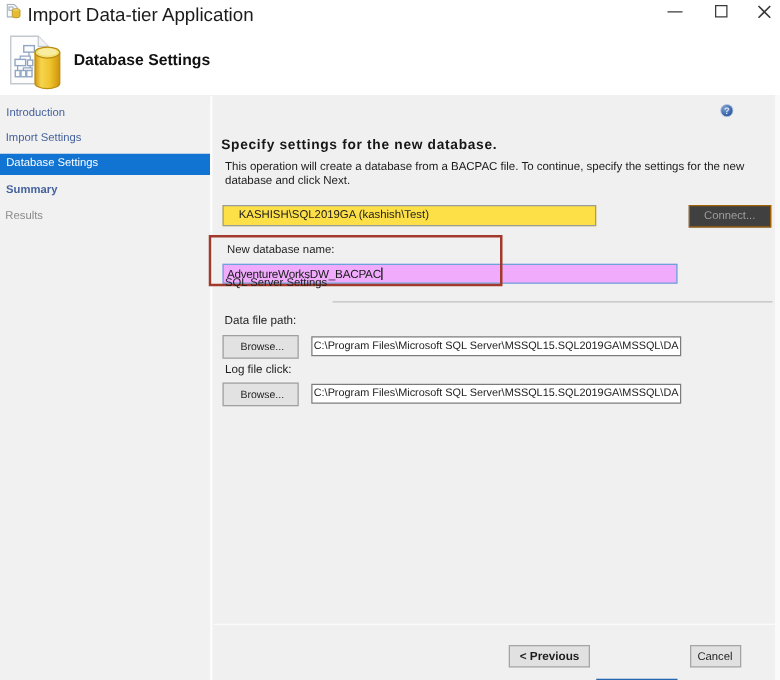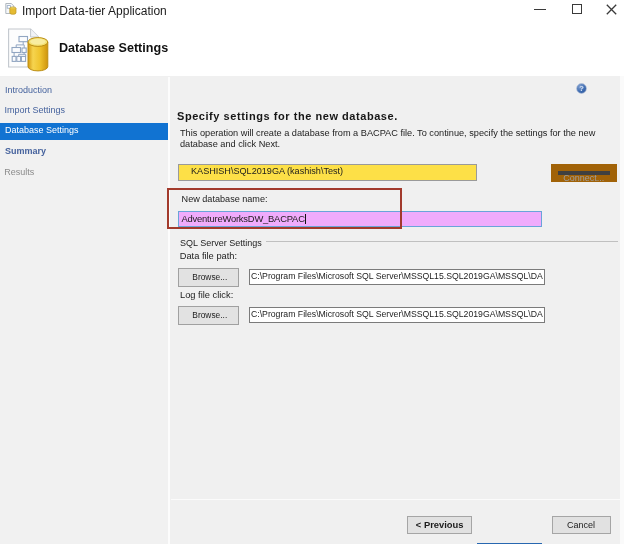--- a/index.html
+++ b/index.html
@@ -11,21 +11,21 @@
 </style>
 </head>
 <body>
 
 <svg class="abs" style="left:5px;top:3px;" width="12" height="12" viewBox="0 0 12 12">
   <path d="M0.8 0.5 h5.4 l2.6 2.4 v7.6 h-8 z" fill="#f6f8fa" stroke="#a8b0b8" stroke-width="0.9"></path>
   <rect x="2.2" y="2.6" width="3.2" height="2.6" fill="#fff" stroke="#93a7c4" stroke-width="0.8"></rect>
   <ellipse cx="7.9" cy="5.3" rx="3.1" ry="1.4" fill="#f3dd6e" stroke="#b9952a" stroke-width="0.7"></ellipse>
   <path d="M4.8 5.3 v4.6 a3.1 1.4 0 0 0 6.2 0 v-4.6" fill="#e5bb32" stroke="#b9952a" stroke-width="0.7"></path>
 </svg>
-<div class="abs" style="left:22px;top:3.5px;font-size:12px;color:#1b1b1b;">Import Data-tier Application</div>
+<div class="abs" style="left:22px;top:3.5px;font-size:15px;color:#1b1b1b;">Import Data-tier Application</div>
 <div class="abs" style="left:533.5px;top:8.7px;width:12.5px;height:1.5px;background:#3a3a3a;"></div>
 <div class="abs" style="left:572px;top:4px;width:10px;height:10px;border:1.3px solid #3a3a3a;"></div>
 <svg class="abs" style="left:606px;top:3.5px;" width="11" height="11" viewBox="0 0 11 11">
   <path d="M0.8 0.8 L10.2 10.2 M10.2 0.8 L0.8 10.2" stroke="#3a3a3a" stroke-width="1.3"></path>
 </svg>
 
 <svg class="abs" style="left:8px;top:28px;" width="42" height="44" viewBox="0 0 42 44">
   <path d="M0.6 1 h22 l7.9 8 v30 h-29.9 z" fill="#fdfdfd" stroke="#c3c8ce" stroke-width="1.1"></path>
   <path d="M22.6 1 v8 h7.9" fill="#f1f3f6" stroke="#c3c8ce" stroke-width="1"></path>
   <g stroke="#92a6c2" stroke-width="1.1" fill="#fbfcfe">
@@ -79,34 +79,34 @@
   <circle cx="5.5" cy="5.5" r="4.9" fill="url(#hg)" stroke="#b9c6dd" stroke-width="0.7"></circle>
   <text x="5.5" y="8.2" font-size="7.5" font-weight="bold" fill="#d8e4f5" text-anchor="middle" font-family="Liberation Sans">?</text>
 </svg>
 <div class="abs" style="left:590.5px;top:81.6px;font-size:9.4px;color:#45629d;margin-left:48px;">Help</div>
 
 <div class="abs" style="left:177px;top:109.9px;font-size:11px;font-weight:bold;color:#161616;letter-spacing:0.55px;">Specify settings for the new database.</div>
 <div class="abs" style="left:180px;top:128px;width:424px;font-size:9.2px;color:#1c1c1c;line-height:11.3px;">This operation will create a database from a BACPAC file. To continue, specify the settings for the new database and click Next.</div>
 
 <div class="abs" style="left:178px;top:163.5px;width:299px;height:17.2px;background:#fde047;border:1px solid #9a9a9a;font-size:9.1px;color:#1c1c1c;line-height:13px;padding-left:12px;">KASHISH\SQL2019GA (kashish\Test)</div>
 
-<div class="abs" style="left:551px;top:164px;width:65.5px;height:17.5px;background:#404040;border:7px solid #a16207;font-size:9px;color:#9e9e9e;text-align:center;line-height:15px;">Connect...</div>
+<div class="abs" style="left:551px;top:164px;width:65.5px;height:17.5px;background:#404040;border:1px solid #a16207;font-size:9px;color:#9e9e9e;text-align:center;line-height:15px;">Connect...</div>
 
 <div class="abs lbl" style="left:181.6px;top:193.6px;font-size:9.1px;">New database name:</div>
 
 <div class="abs" style="left:178px;top:210.5px;width:363.5px;height:16.5px;background:#f0abfc;border:1.3px solid #6aa4d9;font-size:9.4px;letter-spacing:-0.2px;color:#1c1c1c;line-height:13.8px;padding-left:2.5px;">AdventureWorksDW_BACPAC<span style="display:inline-block;width:1px;height:10px;background:#111;vertical-align:-2px;"></span></div>
 
 <div class="abs" style="left:167px;top:187.5px;width:234.5px;height:41.5px;border:2px solid #a23a2c;"></div>
 
-<div class="abs lbl" style="left:180px;top:238px;font-size:9px;">SQL Server Settings</div>
+<div class="abs lbl" style="left:180px;top:221px;font-size:9px;">SQL Server Settings</div>
 <div class="abs" style="left:265.7px;top:241.4px;width:352px;height:1px;background:#c0c0c0;"></div>
 
 <div class="abs lbl" style="left:179.7px;top:251px;font-size:9.3px;">Data file path:</div>
 <div class="abs" style="left:177.6px;top:267.8px;width:61.4px;height:19.2px;background:#e2e2e2;border:1px solid #a0a0a0;font-size:8.4px;color:#1c1c1c;text-align:center;line-height:17px;text-indent:3px;">Browse...</div>
 <div class="abs" style="left:249px;top:269.3px;width:296.3px;height:15.7px;background:#fff;border:1px solid #7b7b7b;font-size:8.7px;color:#1c1c1c;line-height:13.5px;padding-left:1px;white-space:nowrap;overflow:hidden;">C:\Program Files\Microsoft SQL Server\MSSQL15.SQL2019GA\MSSQL\DA</div>
 
 <div class="abs lbl" style="left:180px;top:290.3px;font-size:9.3px;">Log file click:</div>
 <div class="abs" style="left:177.6px;top:306px;width:61.4px;height:19.2px;background:#e2e2e2;border:1px solid #a0a0a0;font-size:8.4px;color:#1c1c1c;text-align:center;line-height:17px;text-indent:3px;">Browse...</div>
 <div class="abs" style="left:249px;top:307.3px;width:296.3px;height:15.7px;background:#fff;border:1px solid #7b7b7b;font-size:8.7px;color:#1c1c1c;line-height:13.5px;padding-left:1px;white-space:nowrap;overflow:hidden;">C:\Program Files\Microsoft SQL Server\MSSQL15.SQL2019GA\MSSQL\DA</div>
 
 <div class="abs" style="left:407.3px;top:515.8px;width:64.7px;height:18.2px;background:#e1e1e1;border:1px solid #a5a5a5;font-size:9.4px;color:#1c1c1c;text-align:center;line-height:16px;font-weight:bold;">&lt; Previous</div>
 <div class="abs" style="left:477.4px;top:515.3px;width:65px;height:19.3px;background:#e3e3e3;border:2px solid #2767b0;font-size:9px;color:#1c1c1c;text-align:center;line-height:15px;margin-top:28px;">Next &gt;</div>
-<div class="abs" style="left:551.5px;top:516.2px;width:59px;height:18.2px;background:#e1e1e1;border:1px solid #a5a5a5;font-size:9px;color:#1c1c1c;text-align:center;line-height:16px;">Cancel</div>
+<div class="abs" style="left:551.5px;top:516.2px;width:41px;height:18.2px;background:#e1e1e1;border:1px solid #a5a5a5;font-size:9px;color:#1c1c1c;text-align:center;line-height:16px;">Cancel</div>
 
 </body></html>

